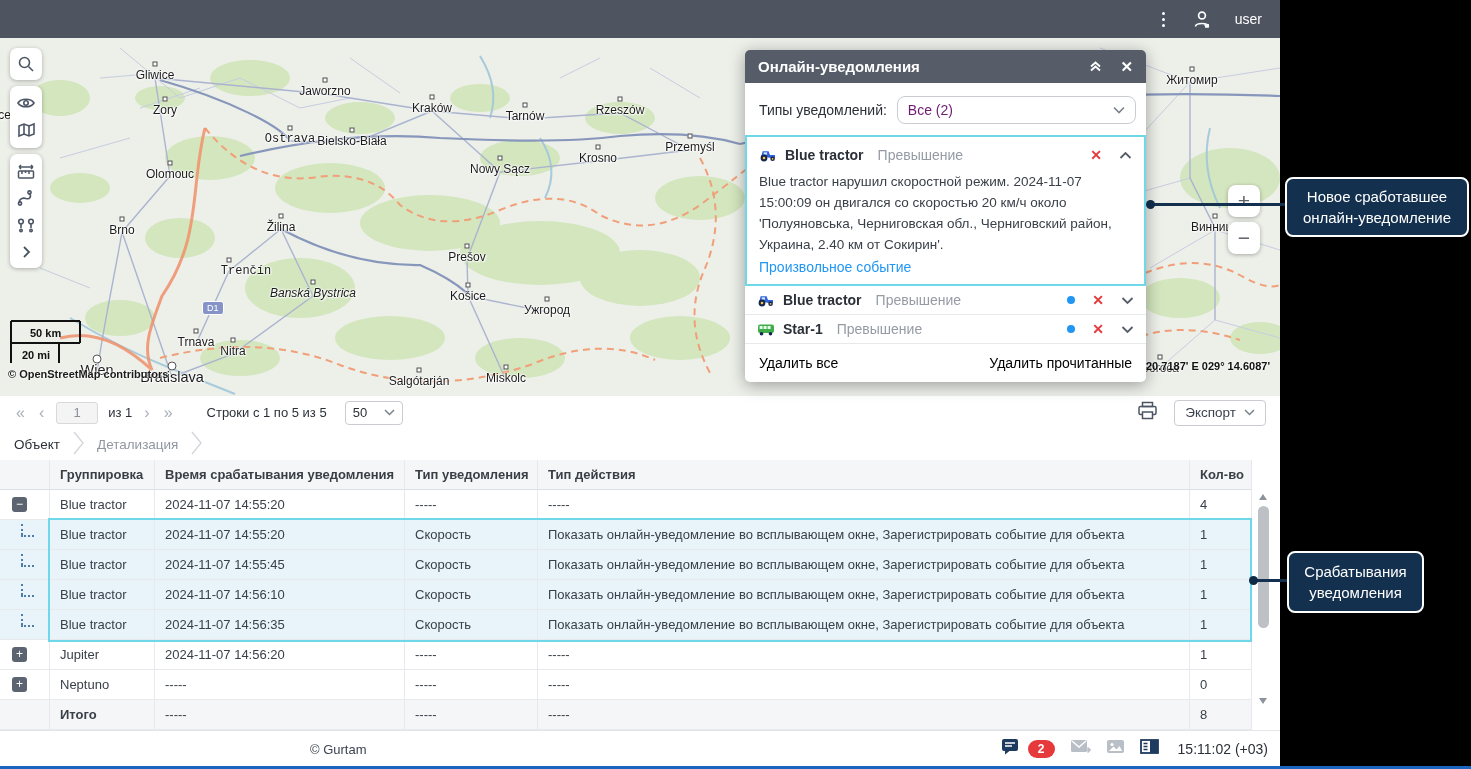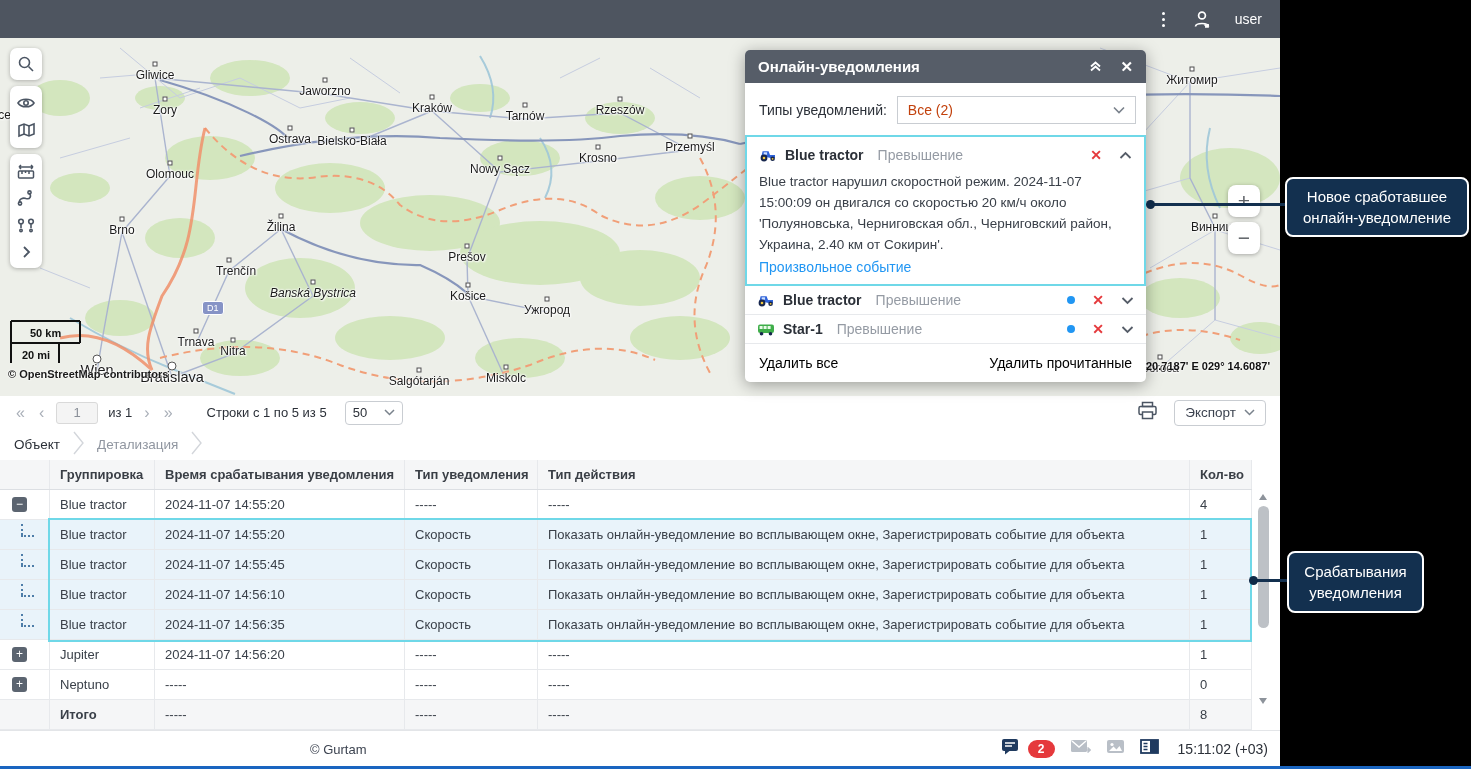--- a/index.html
+++ b/index.html
@@ -26,21 +26,21 @@
 .attribution{position:absolute;left:8px;top:330px;font-size:11px;font-weight:bold;color:#1b1b1b;text-shadow:0 0 2px #fff,0 0 3px #fff;z-index:4}
 .coords{position:absolute;right:10px;top:322px;font-size:11px;font-weight:bold;color:#111;text-shadow:0 0 2px #fff,0 0 3px #fff;z-index:4}
 .shield{position:absolute;left:202px;top:263px;background:#8693c6;color:#fff;font-size:9px;padding:1px 4px;border-radius:3px;border:1px solid #fff;z-index:3}
 
 .popup{position:absolute;left:745px;top:50px;width:401px;height:332px;background:#fff;border-radius:5px;box-shadow:0 3px 16px rgba(0,0,0,.35);z-index:30}
 .popup-header{height:33px;background:#565d68;border-radius:5px 5px 0 0;display:flex;align-items:center;padding:0 13px;color:#fff;font-size:15px;font-weight:bold}
 .ph-icons{margin-left:auto;display:flex;align-items:center;gap:18px}
 .ph-icons .x{font-size:15px;font-weight:bold;cursor:pointer}
 .filter-row{display:flex;align-items:center;padding:13px 10px 11px 14px;gap:10px}
 .filter-label{font-size:14px;color:#2b3038;white-space:nowrap}
-.selectbox{flex:1;height:28px;border:1px solid #c9cdd2;border-radius:0;display:flex;align-items:center;justify-content:space-between;padding:0 10px;font-size:14px;color:#c2410c;cursor:pointer}
+.selectbox{flex:1;height:28px;border:1px solid #c9cdd2;border-radius:8px;display:flex;align-items:center;justify-content:space-between;padding:0 10px;font-size:14px;color:#701a75;cursor:pointer}
 .ncard{border:2px solid #6fd8e8;background:#fff;padding:5px 12px 8px}
 .ntitle{display:flex;align-items:center;height:26px}
 .uicon{margin-right:8px;display:flex}
 .nname{font-weight:bold;color:#2b3038;font-size:14px}
 .ntype{color:#959ba4;font-size:14px;margin-left:14px}
 .nright{margin-left:auto;display:flex;align-items:center;gap:17px}
 .bluedot{width:8px;height:8px;border-radius:50%;background:#2196f3}
 .redx{color:#e5393c;font-size:14px;font-weight:bold;cursor:pointer}
 .nmsg{font-size:13.5px;color:#3a4049;line-height:21px;margin-top:3px}
 .nlink{color:#2196f3;font-size:14px;margin-top:4px;display:inline-block;cursor:pointer}
@@ -211,37 +211,37 @@
         <span class="city" style="left: 325px; top: 53px;">Jaworzno</span>
         <span class="mk mk-sq" style="left: 165px; top: 61px;"></span>
         <span class="city" style="left: 165px; top: 72px;">Zory</span>
         <span class="mk mk-sq" style="left: 432px; top: 59px;"></span>
         <span class="city" style="left: 432px; top: 70px;">Kraków</span>
         <span class="mk mk-sq" style="left: 525px; top: 67px;"></span>
         <span class="city" style="left: 525px; top: 78px;">Tarnów</span>
         <span class="mk mk-sq" style="left: 620px; top: 61px;"></span>
         <span class="city" style="left: 620px; top: 72px;">Rzeszów</span>
         <span class="mk mk-sq" style="left: 290px; top: 90px;"></span>
-        <span class="city" style="left: 290px; top: 101px;">Ostrava</span>
+        <span class="city" style="left: 290px; top: 101px; font-family: Liberation Mono, monospace;">Ostrava</span>
         <span class="mk mk-sq" style="left: 352px; top: 92px;"></span>
         <span class="city" style="left: 352px; top: 103px;">Bielsko-Biała</span>
         <span class="mk mk-sq" style="left: 500px; top: 120px;"></span>
         <span class="city" style="left: 500px; top: 131px;">Nowy Sącz</span>
         <span class="mk mk-sq" style="left: 598px; top: 109px;"></span>
         <span class="city" style="left: 598px; top: 120px;">Krosno</span>
         <span class="mk mk-sq" style="left: 690px; top: 98px;"></span>
         <span class="city" style="left: 690px; top: 109px;">Przemyśl</span>
         <span class="mk mk-sq" style="left: 170px; top: 125px;"></span>
         <span class="city" style="left: 170px; top: 136px;">Olomouc</span>
         <span class="mk mk-sq" style="left: 122px; top: 181px;"></span>
         <span class="city" style="left: 122px; top: 192px;">Brno</span>
         <span class="mk mk-sq" style="left: 281px; top: 178px;"></span>
         <span class="city" style="left: 281px; top: 189px;">Žilina</span>
         <span class="mk mk-sq" style="left: 229px; top: 222px;"></span>
-        <span class="city" style="left: 236px; top: 233px;">Trenčín</span>
+        <span class="city" style="left: 246px; top: 233px; font-family: Liberation Mono, monospace;">Trenčín</span>
         <span class="mk mk-sq" style="left: 313px; top: 244px;"></span>
         <span class="city" style="left: 313px; top: 255px; font-style: italic;">Banská Bystrica</span>
         <span class="mk mk-sq" style="left: 467px; top: 208px;"></span>
         <span class="city" style="left: 467px; top: 219px;">Prešov</span>
         <span class="mk mk-sq" style="left: 468px; top: 247px;"></span>
         <span class="city" style="left: 468px; top: 258px;">Košice</span>
         <span class="mk mk-sq" style="left: 547px; top: 261px;"></span>
         <span class="city" style="left: 547px; top: 272px;">Ужгород</span>
         <span class="mk mk-sq" style="left: 196px; top: 293px;"></span>
         <span class="city" style="left: 196px; top: 304px;">Trnava</span>

